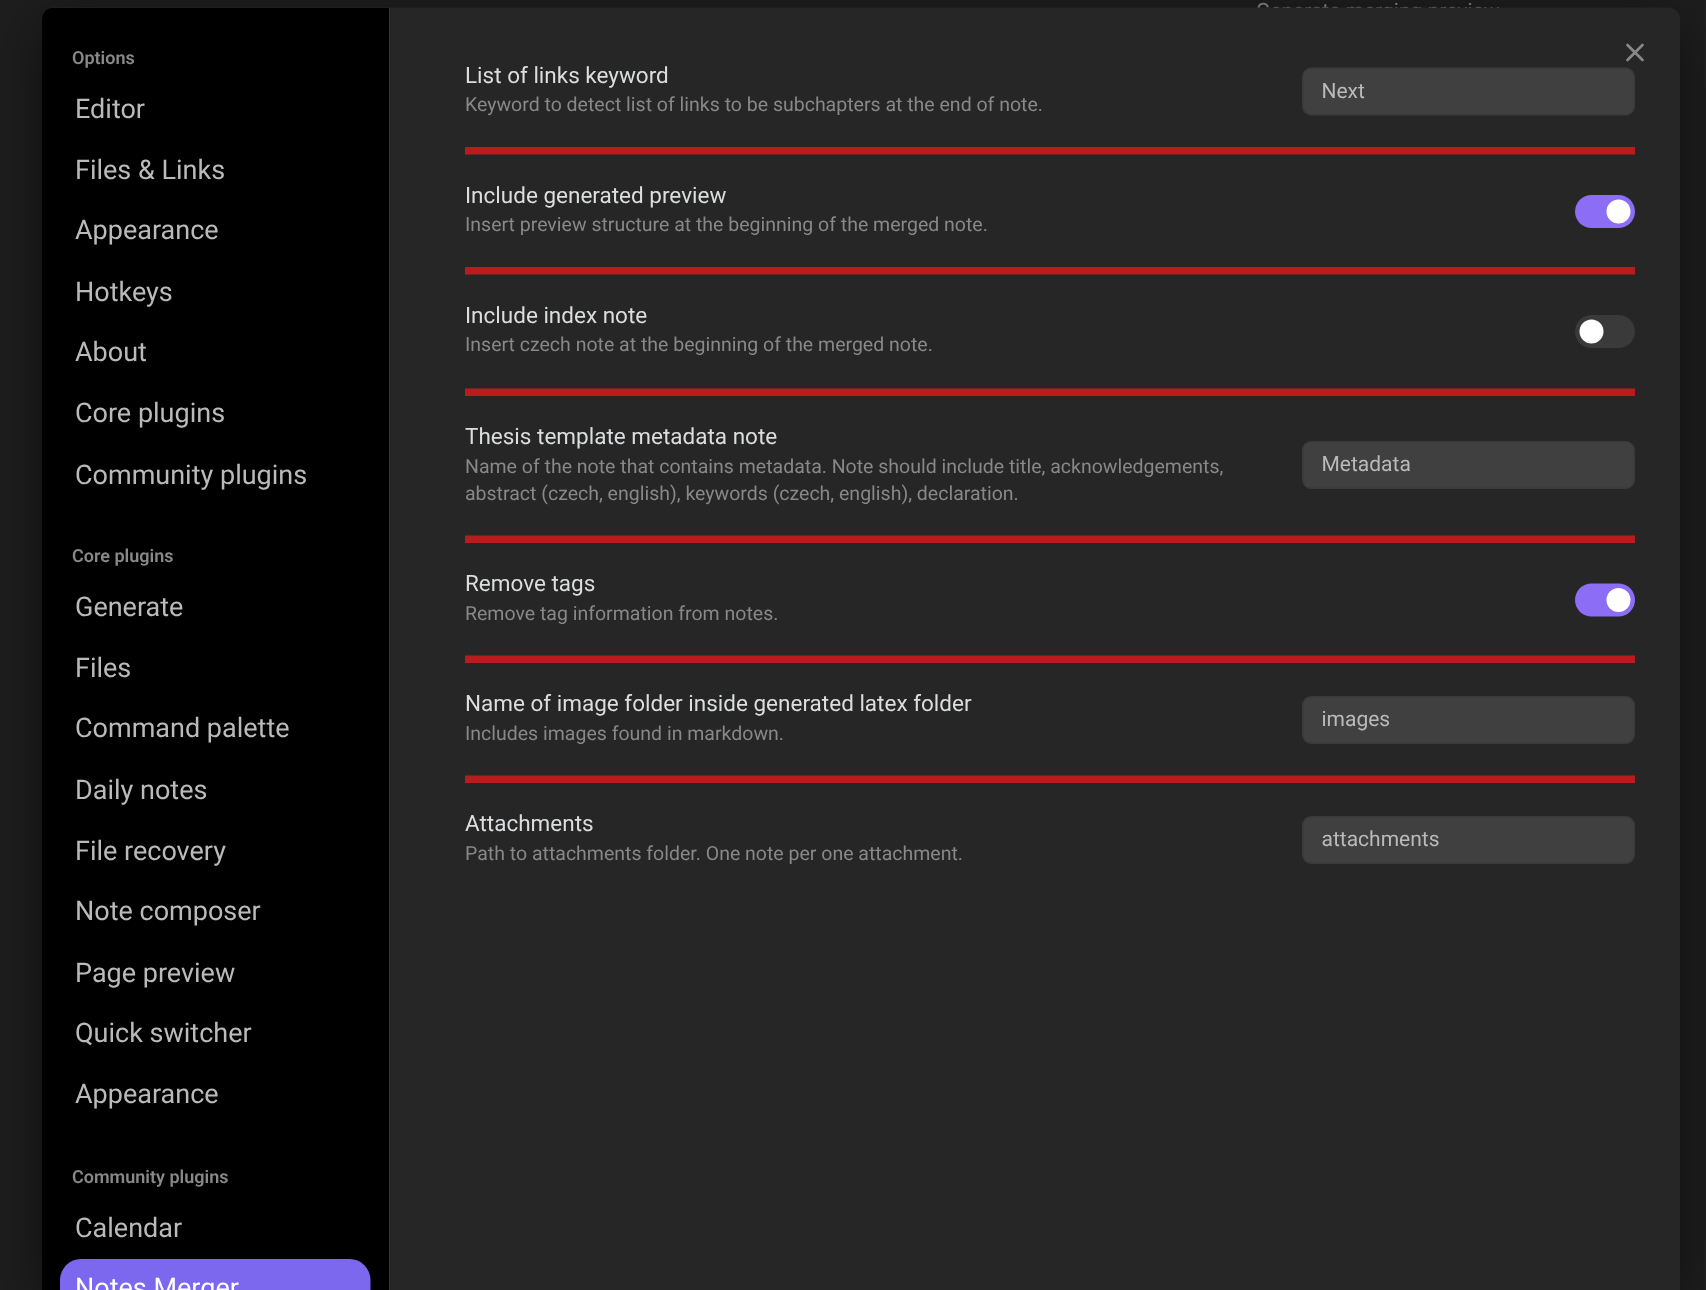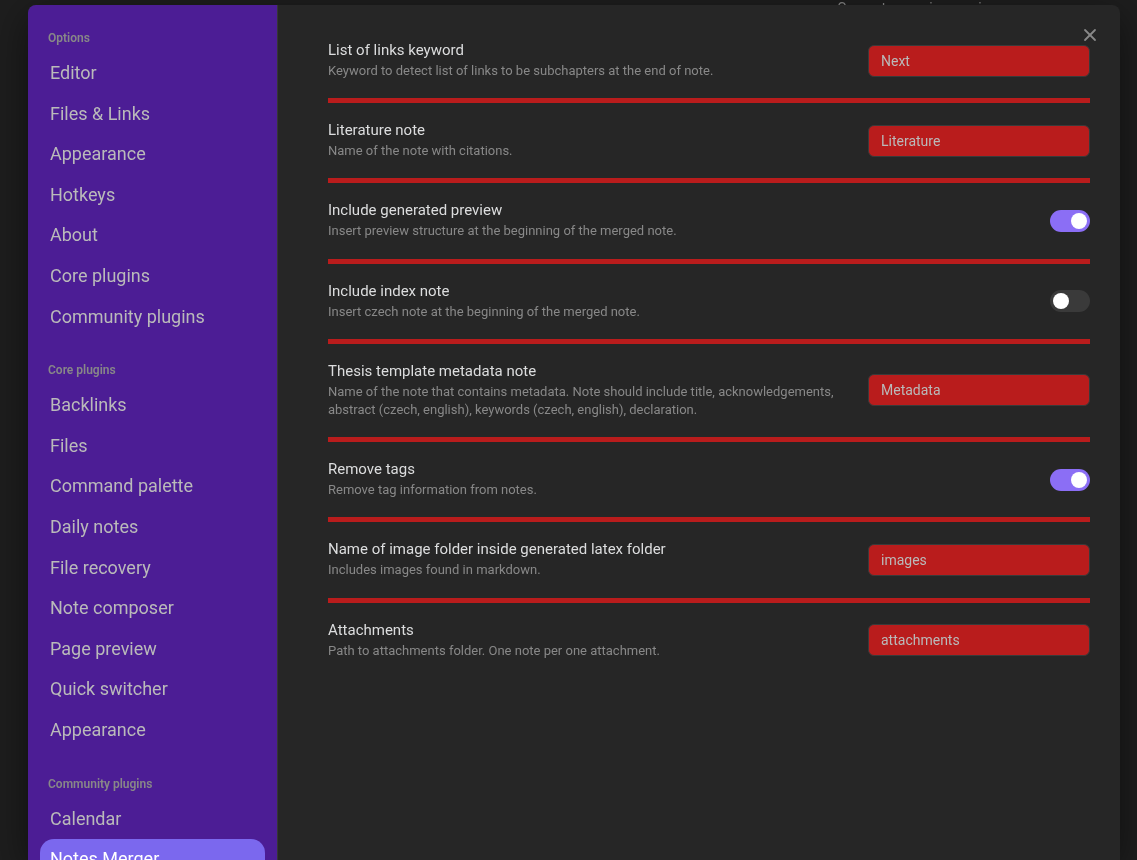--- a/index.html
+++ b/index.html
@@ -33,22 +33,22 @@
       left: 28px;
       right: 17px;
       bottom: 0;
       background: #262626;
       border-radius: 8px 8px 0 0;
       display: flex;
       overflow: hidden;
       box-shadow: 0 10px 40px rgba(0,0,0,0.5);
     }
     .sidebar {
-      width: 250px;
-      background: #4c1d95;
+      width: 232px;
+      background: #000000;
       border-right: 1px solid #363636;
       padding: 18px 12px;
       overflow-y: auto;
       flex-shrink: 0;
     }
     .sidebar-section-title {
       font-size: 12px;
       font-weight: 600;
       color: #888;
       padding: 8px 8px 8px 8px;
@@ -116,21 +116,21 @@
     }
     .setting-desc {
       font-size: 13px;
       color: #888;
       line-height: 1.4;
     }
     .setting-control {
       flex-shrink: 0;
     }
     .text-input {
-      background: #b91c1c;
+      background: #404040;
       border: 1px solid #3a3a3a;
       border-radius: 6px;
       padding: 7px 12px;
       color: #bababa;
       font-size: 14px;
       width: 222px;
       font-family: inherit;
     }
     .toggle {
       width: 40px;
@@ -178,21 +178,21 @@
       <div class="sidebar-item">Files &amp; Links</div>
       <div class="sidebar-item">Appearance</div>
       <div class="sidebar-item">Hotkeys</div>
       <div class="sidebar-item">About</div>
       <div class="sidebar-item">Core plugins</div>
       <div class="sidebar-item">Community plugins</div>
     </div>
 
     <div class="sidebar-group">
       <div class="sidebar-section-title">Core plugins</div>
-      <div class="sidebar-item">Backlinks</div>
+      <div class="sidebar-item">Generate</div>
       <div class="sidebar-item">Files</div>
       <div class="sidebar-item">Command palette</div>
       <div class="sidebar-item">Daily notes</div>
       <div class="sidebar-item">File recovery</div>
       <div class="sidebar-item">Note composer</div>
       <div class="sidebar-item">Page preview</div>
       <div class="sidebar-item">Quick switcher</div>
       <div class="sidebar-item">Appearance</div>
     </div>
 
@@ -214,29 +214,20 @@
     <div class="setting-row">
       <div class="setting-info">
         <div class="setting-title">List of links keyword</div>
         <div class="setting-desc">Keyword to detect list of links to be subchapters at the end of note.</div>
       </div>
       <div class="setting-control">
         <input type="text" class="text-input" value="Next" style="">
       </div>
     </div>
 
-    <div class="setting-row">
-      <div class="setting-info">
-        <div class="setting-title">Literature note</div>
-        <div class="setting-desc">Name of the note with citations.</div>
-      </div>
-      <div class="setting-control">
-        <input type="text" class="text-input" value="Literature" style="">
-      </div>
-    </div>
 
     <div class="setting-row">
       <div class="setting-info">
         <div class="setting-title">Include generated preview</div>
         <div class="setting-desc">Insert preview structure at the beginning of the merged note.</div>
       </div>
       <div class="setting-control">
         <div class="toggle on">
           <div class="toggle-knob"></div>
         </div>

